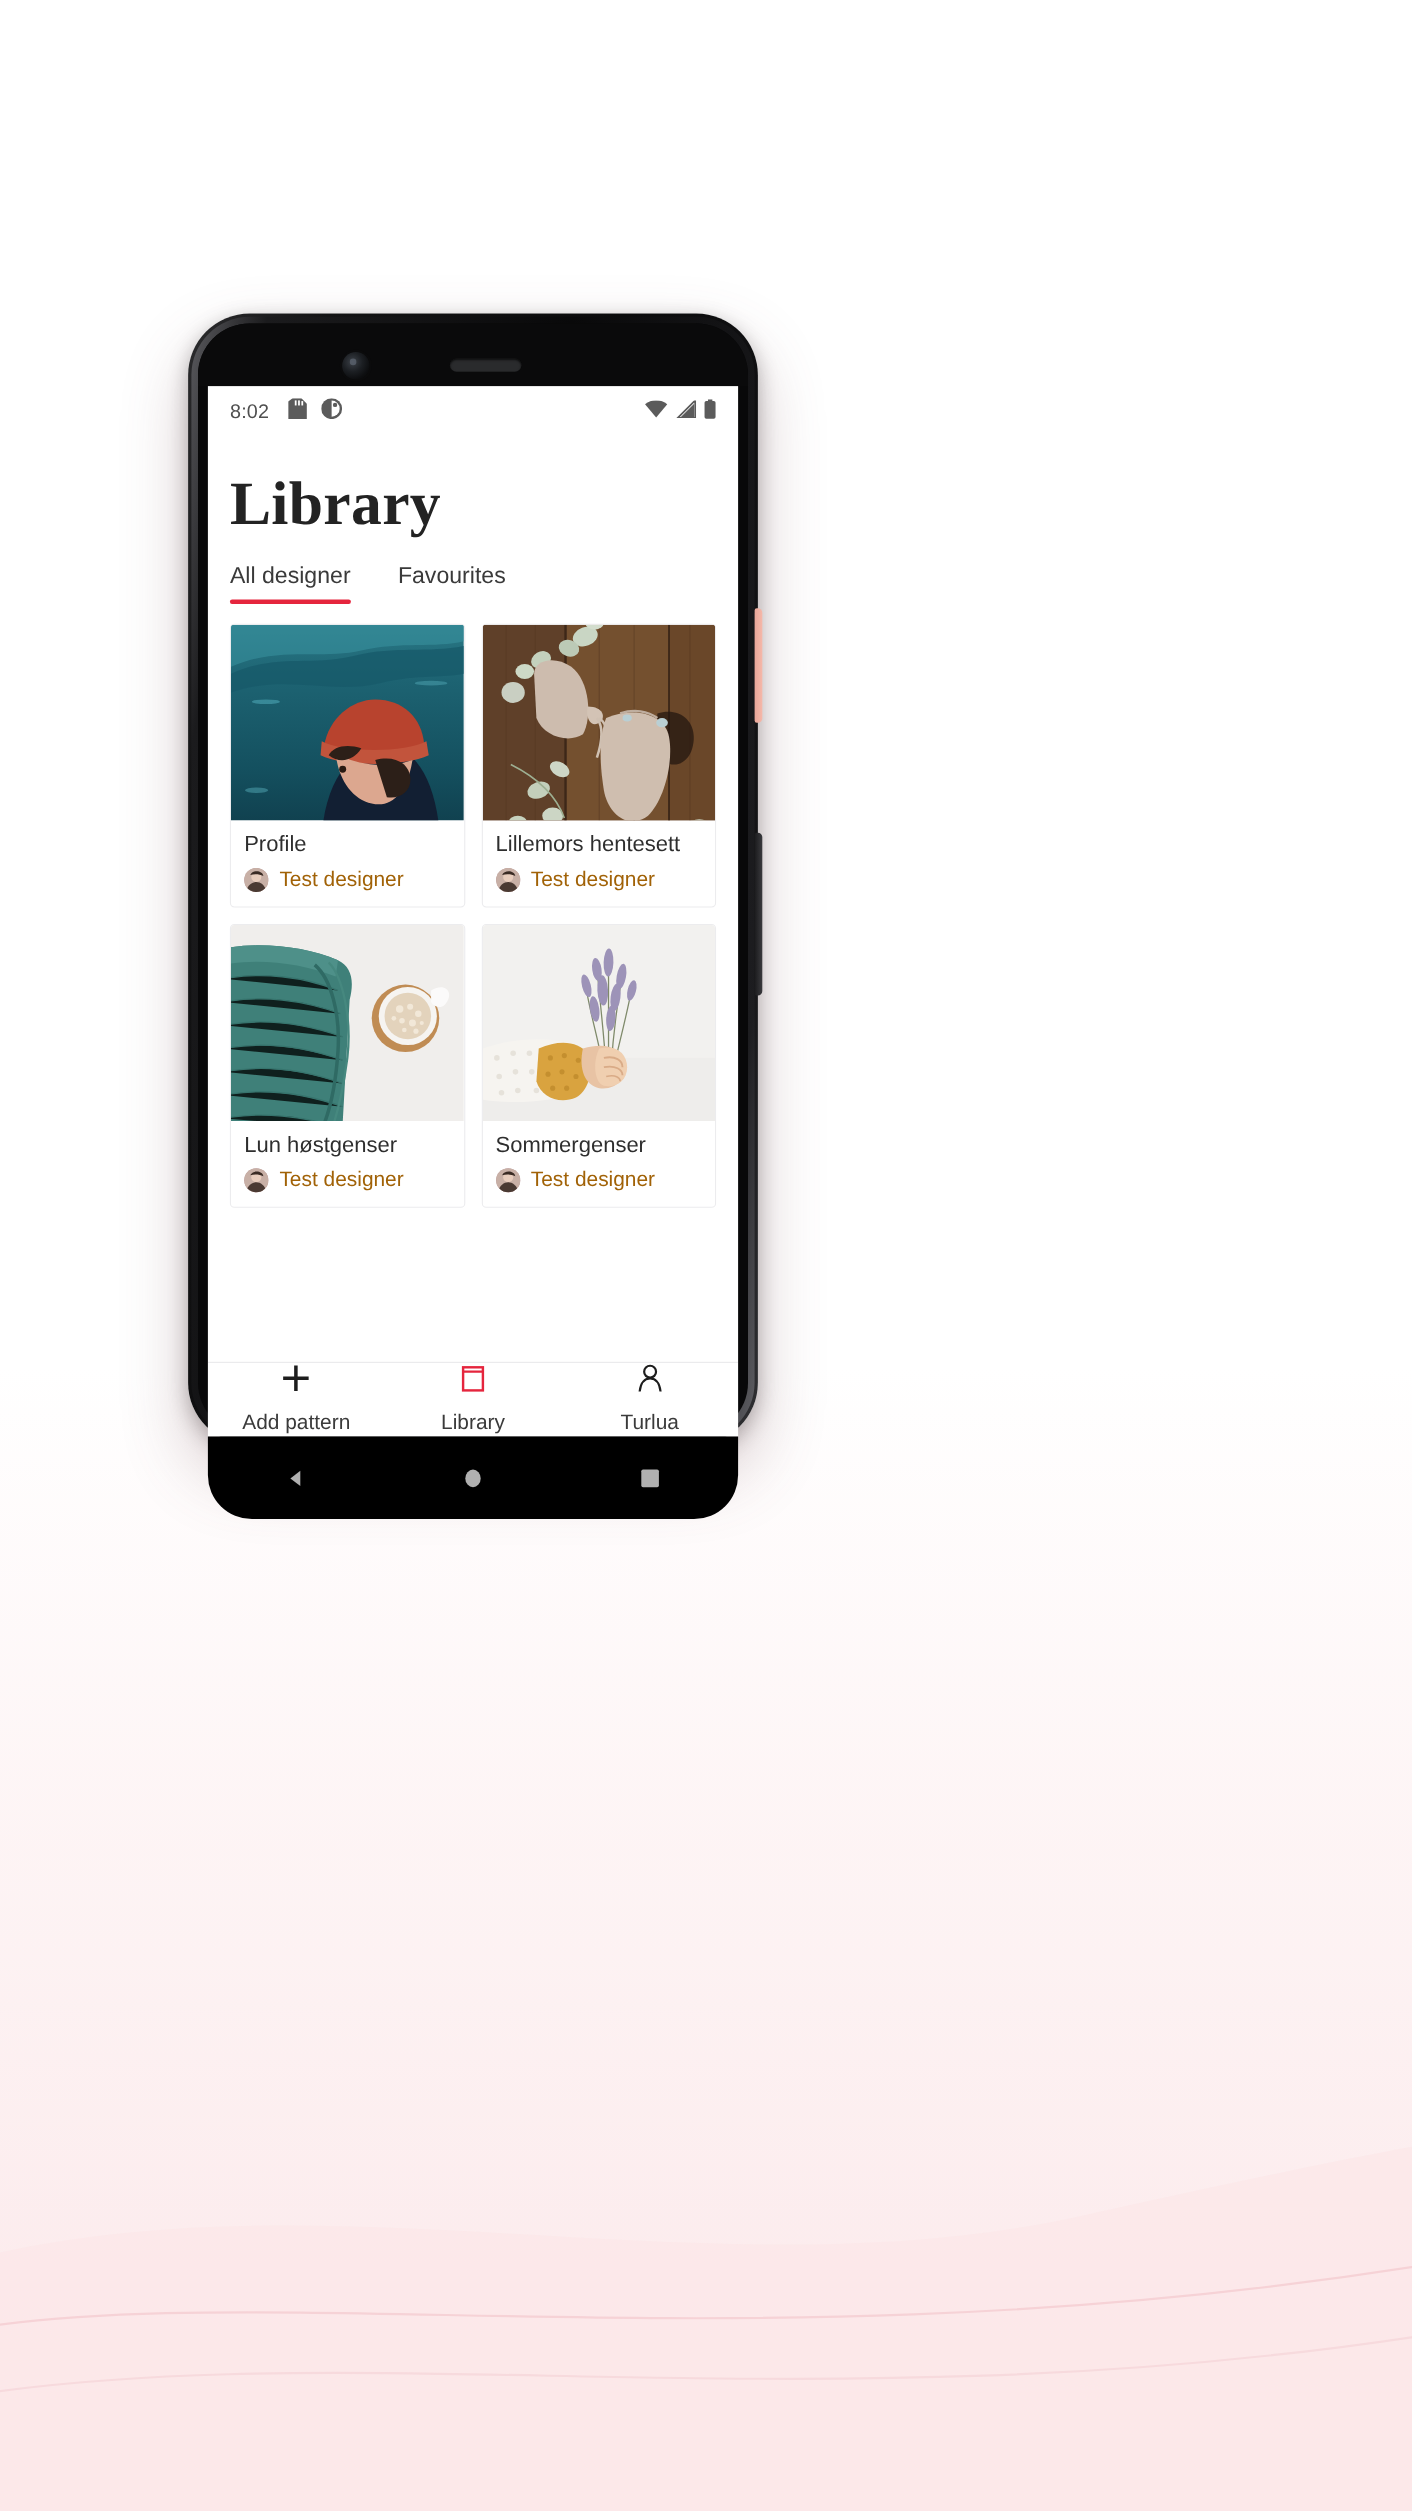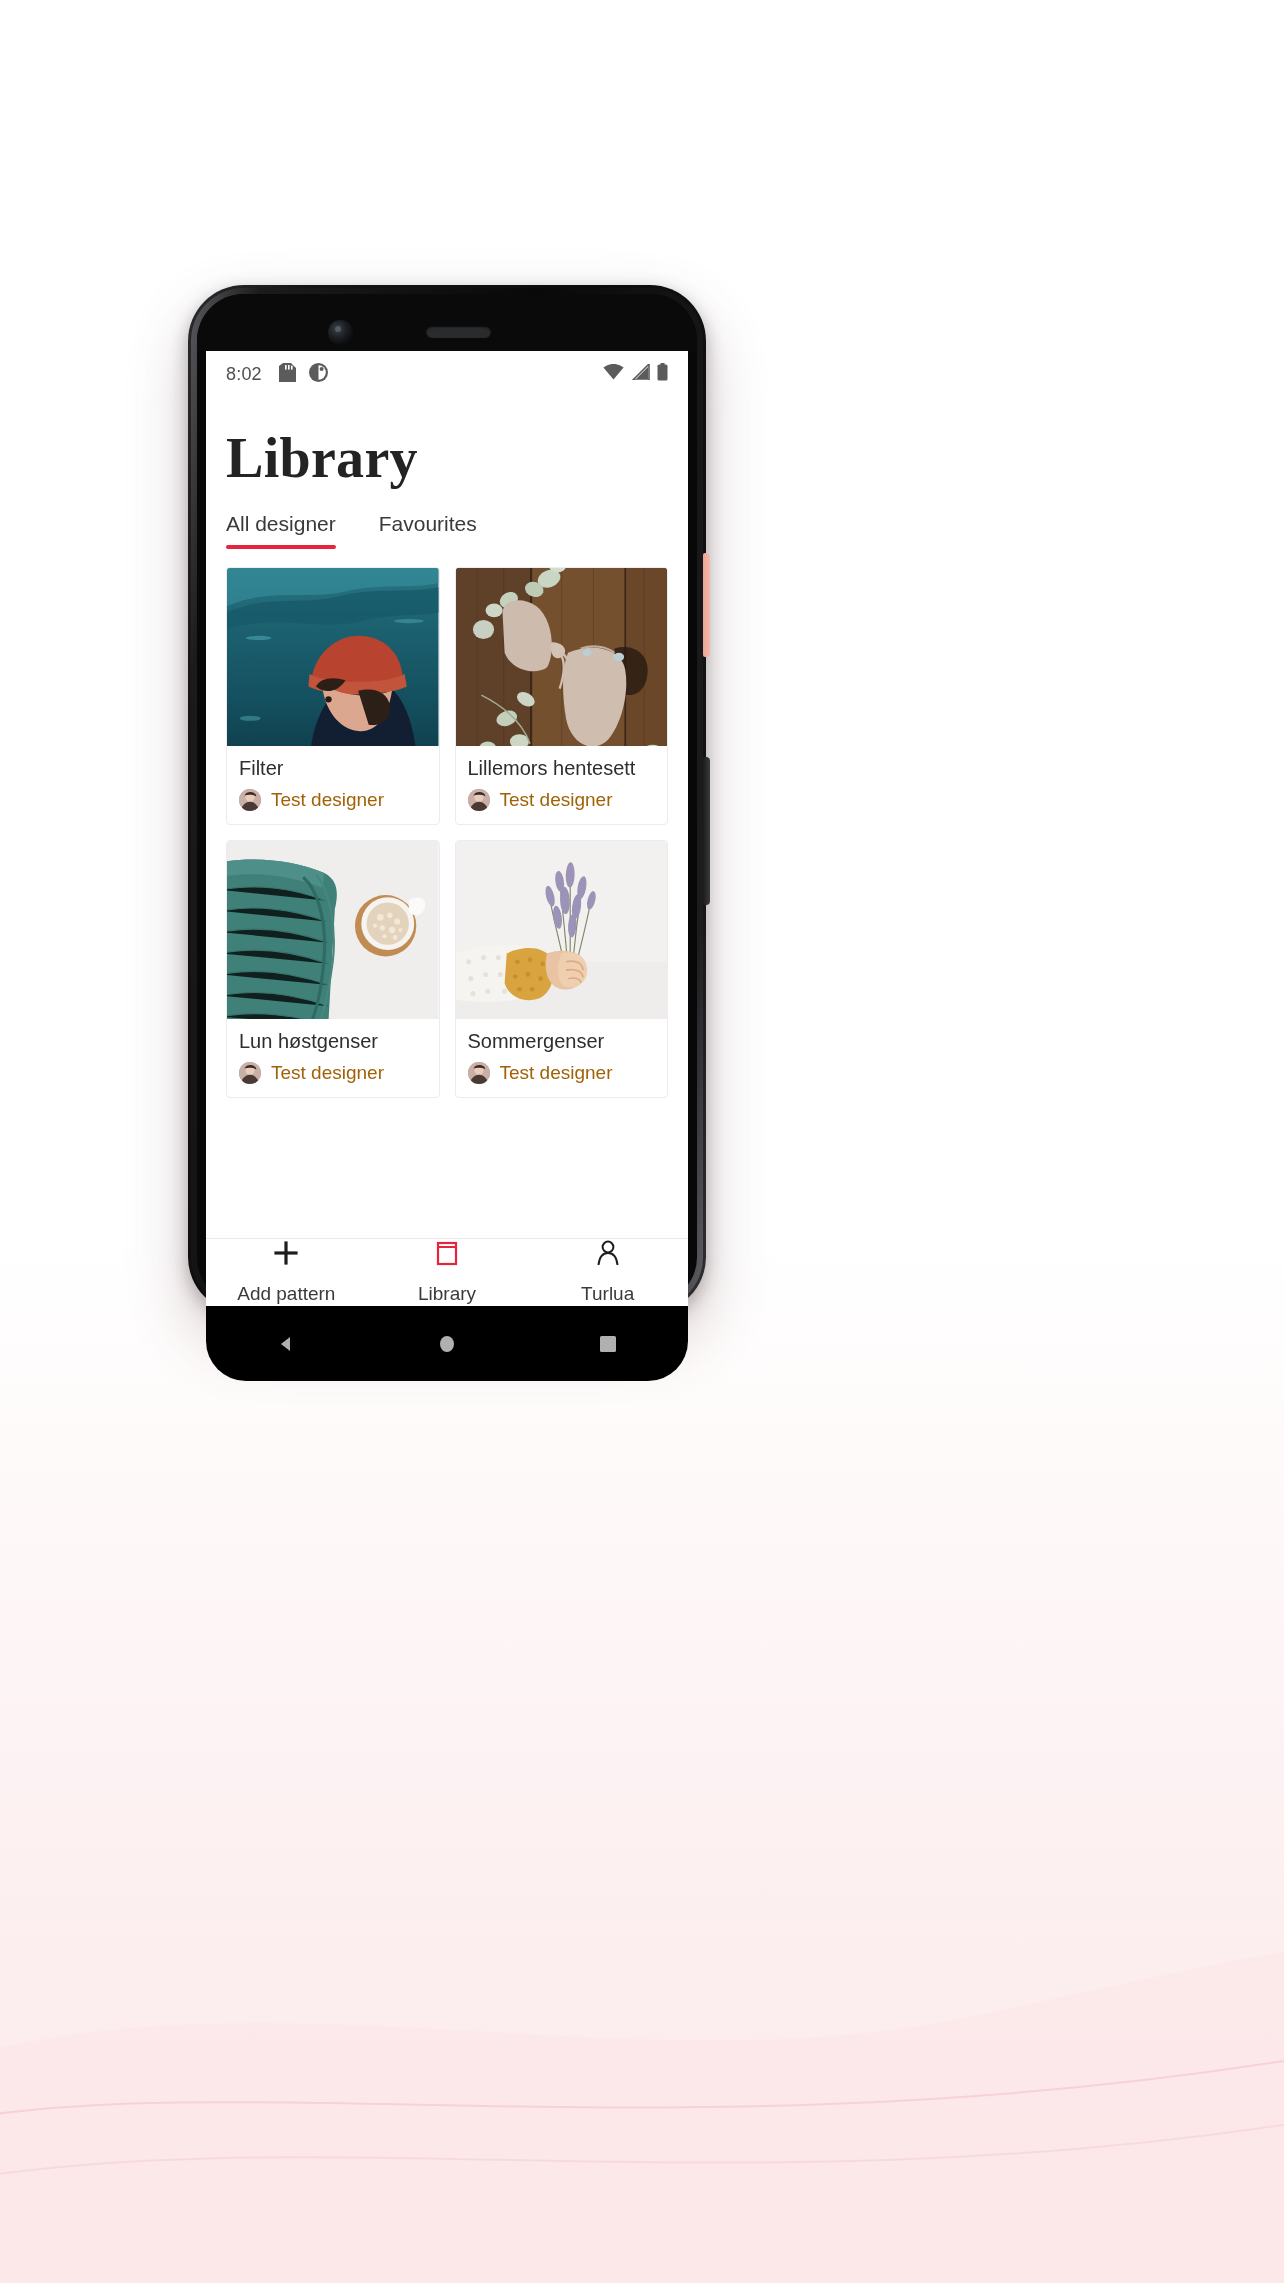--- a/index.html
+++ b/index.html
@@ -19,21 +19,21 @@
   }
   #backdrop .swoosh {
     position:absolute; left:-60px; right:-60px; bottom:0; height:520px;
     overflow:hidden;
   }
   #backdrop .swoosh svg { width:100%; height:100%; display:block; }
 
   
   #phone {
     position:absolute;
-    left:188px; top:285px;
+    left:171px; top:285px;
     width:518px; height:1028px;
   }
   .phone-body {
     position:absolute; inset:0;
     border-radius:56px;
     background:linear-gradient(105deg,#2b2b2d 0%,#131314 16%,#0b0b0c 50%,#141416 84%,#303033 100%);
     box-shadow:0 28px 60px rgba(120,80,85,.30), 0 6px 18px rgba(0,0,0,.28);
   }
   .phone-rim {
     position:absolute; inset:3px;
@@ -271,21 +271,21 @@
             <path d="M78 200 C80 150 104 122 128 120 C158 118 176 148 180 200Z" fill="#121f33"></path>
             <path d="M80 120 C84 96 104 80 124 80 C148 80 164 96 166 118 C150 126 98 128 80 120Z" fill="#b8432e"></path>
             <path d="M78 116 C96 126 150 126 168 116 L170 128 C150 138 96 138 77 128Z" fill="#c2543c"></path>
             <path d="M90 126 C92 150 106 168 124 170 C140 172 152 158 156 132 C134 140 106 136 90 126Z" fill="#dca78f"></path>
             <path d="M84 128 C88 120 100 118 112 122 C106 132 94 136 84 128Z" fill="#2c1f18"></path>
             <circle cx="96" cy="140" r="3" fill="#2a1a12"></circle>
             <path d="M124 132 C140 128 152 134 154 146 C156 158 146 166 134 164Z" fill="#2c1f18"></path>
           </svg>
         </div>
         <div class="card-body">
-          <div class="card-title">Filter</div>
+          <div class="card-title">Profile</div>
           <div class="card-author">
             <span class="avatar">
               <svg viewBox="0 0 24 24">
                   <rect width="24" height="24" fill="#c8b0a6"></rect>
                   <circle cx="12" cy="9" r="5" fill="#e8cdbd"></circle>
                   <path d="M2 24c1-7 6-10 10-10s9 3 10 10z" fill="#4a3a33"></path>
                   <path d="M6 7c2-5 12-5 13 1-4-2-9-2-13-1z" fill="#3a2b24"></path>
                 </svg>
             </span>
             <span class="author-name">Test designer</span>

